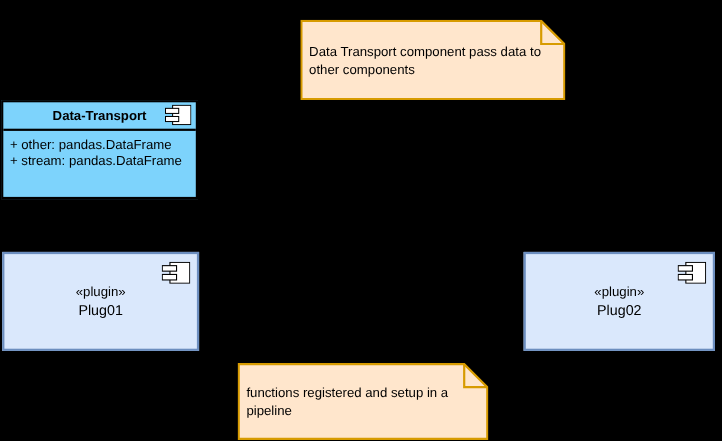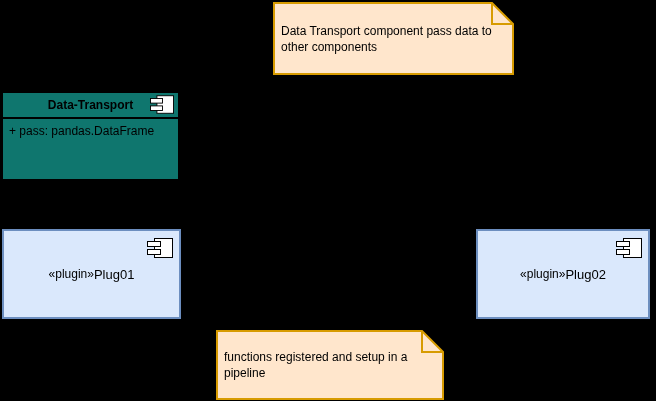--- a/index.html
+++ b/index.html
@@ -23,29 +23,29 @@
   .note-text {
     position: absolute;
     top: 2px; bottom: 2px; left: 2px; right: 2px;
     display: flex;
     align-items: center;
     padding: 0 6px;
     font-size: 12px;
     line-height: 16px;
     color: #000000;
   }
-  .note-top    { left: 273px; top: 2px;   width: 241px; height: 73px; }
+  .note-top    { left: 273px; top: 18px;   width: 241px; height: 73px; }
   .note-bottom { left: 216px; top: 330px; width: 212px; height: 70px; }
 
   
   .uml-component {
     position: absolute;
     left: 1px; top: 91px;
     width: 179px; height: 90px;
-    background: #0f766e;
+    background: #7dd3fc;
     border: 2px solid #000000;
     box-sizing: border-box;
   }
   .uml-title {
     position: relative;
     height: 24px;
     border-bottom: 2px solid #000000;
     display: flex;
     align-items: center;
     justify-content: center;
@@ -60,21 +60,21 @@
 
   
   .plugin {
     position: absolute;
     top: 229px;
     height: 90px;
     background: #dae8fc;
     border: 2px solid #6c8ebf;
     box-sizing: border-box;
     display: flex;
-    flex-direction: row;
+    flex-direction: column;
     align-items: center;
     justify-content: center;
     font-size: 12px;
   }
   .plugin-01 { left: 2px;   width: 179px; }
   .plugin-02 { left: 476px; width: 174px; }
   .plugin .stereotype { line-height: 15px; }
   .plugin .name { font-weight: normal; font-size: 13px; line-height: 16px; margin-top: 1px; }
 
   
@@ -100,21 +100,22 @@
       <span>Data-Transport</span>
       <span class="component-icon icon-in-title">
         <svg width="24" height="19" viewBox="0 0 26 20">
           <rect x="7.5" y="0.5" width="18" height="19" fill="#ffffff" stroke="#000000"></rect>
           <rect x="0.5" y="3.5" width="13" height="5" fill="#ffffff" stroke="#000000"></rect>
           <rect x="0.5" y="11.5" width="13" height="5" fill="#ffffff" stroke="#000000"></rect>
         </svg>
       </span>
     </div>
     <div class="uml-attrs">
-      <div>+ pass: pandas.DataFrame</div>
+      <div>+ other: pandas.DataFrame</div>
+      <div>+ stream: pandas.DataFrame</div>
     </div>
   </div>
 
   <div class="plugin plugin-01">
     <span class="component-icon icon-in-plugin">
       <svg width="26" height="20" viewBox="0 0 26 20">
         <rect x="7.5" y="0.5" width="18" height="19" fill="#ffffff" stroke="#000000"></rect>
         <rect x="0.5" y="3.5" width="13" height="5" fill="#ffffff" stroke="#000000"></rect>
         <rect x="0.5" y="11.5" width="13" height="5" fill="#ffffff" stroke="#000000"></rect>
       </svg>

